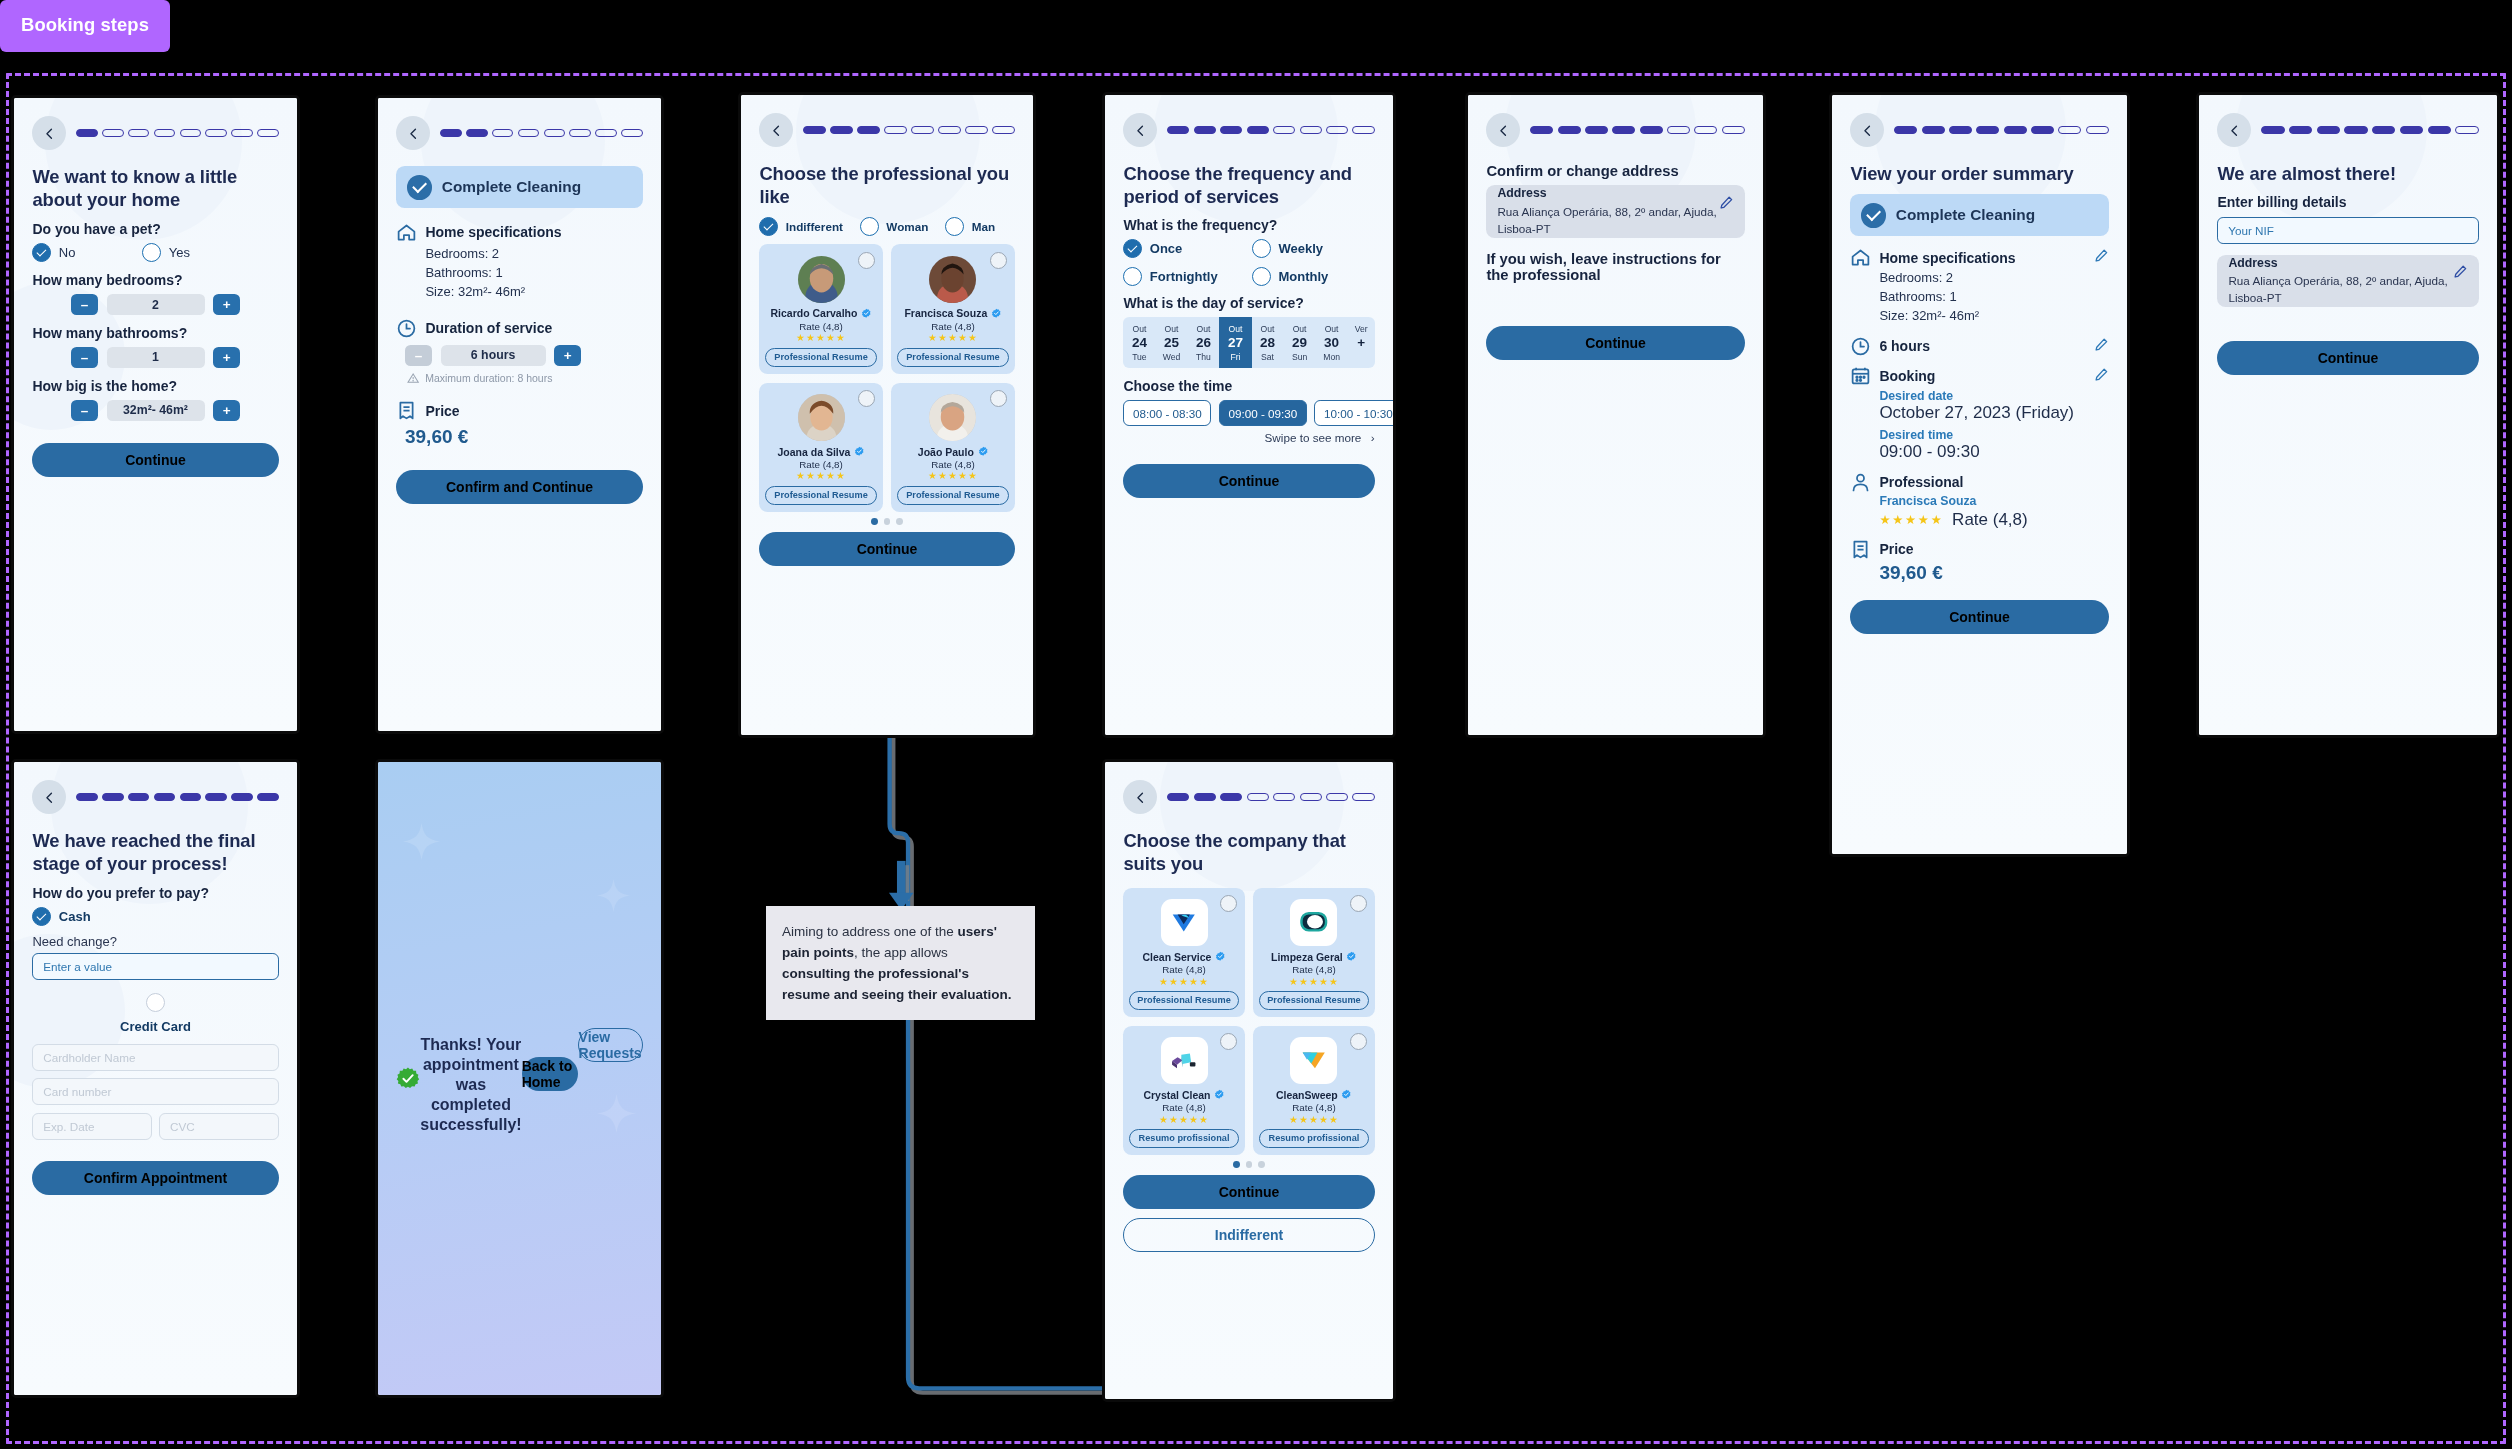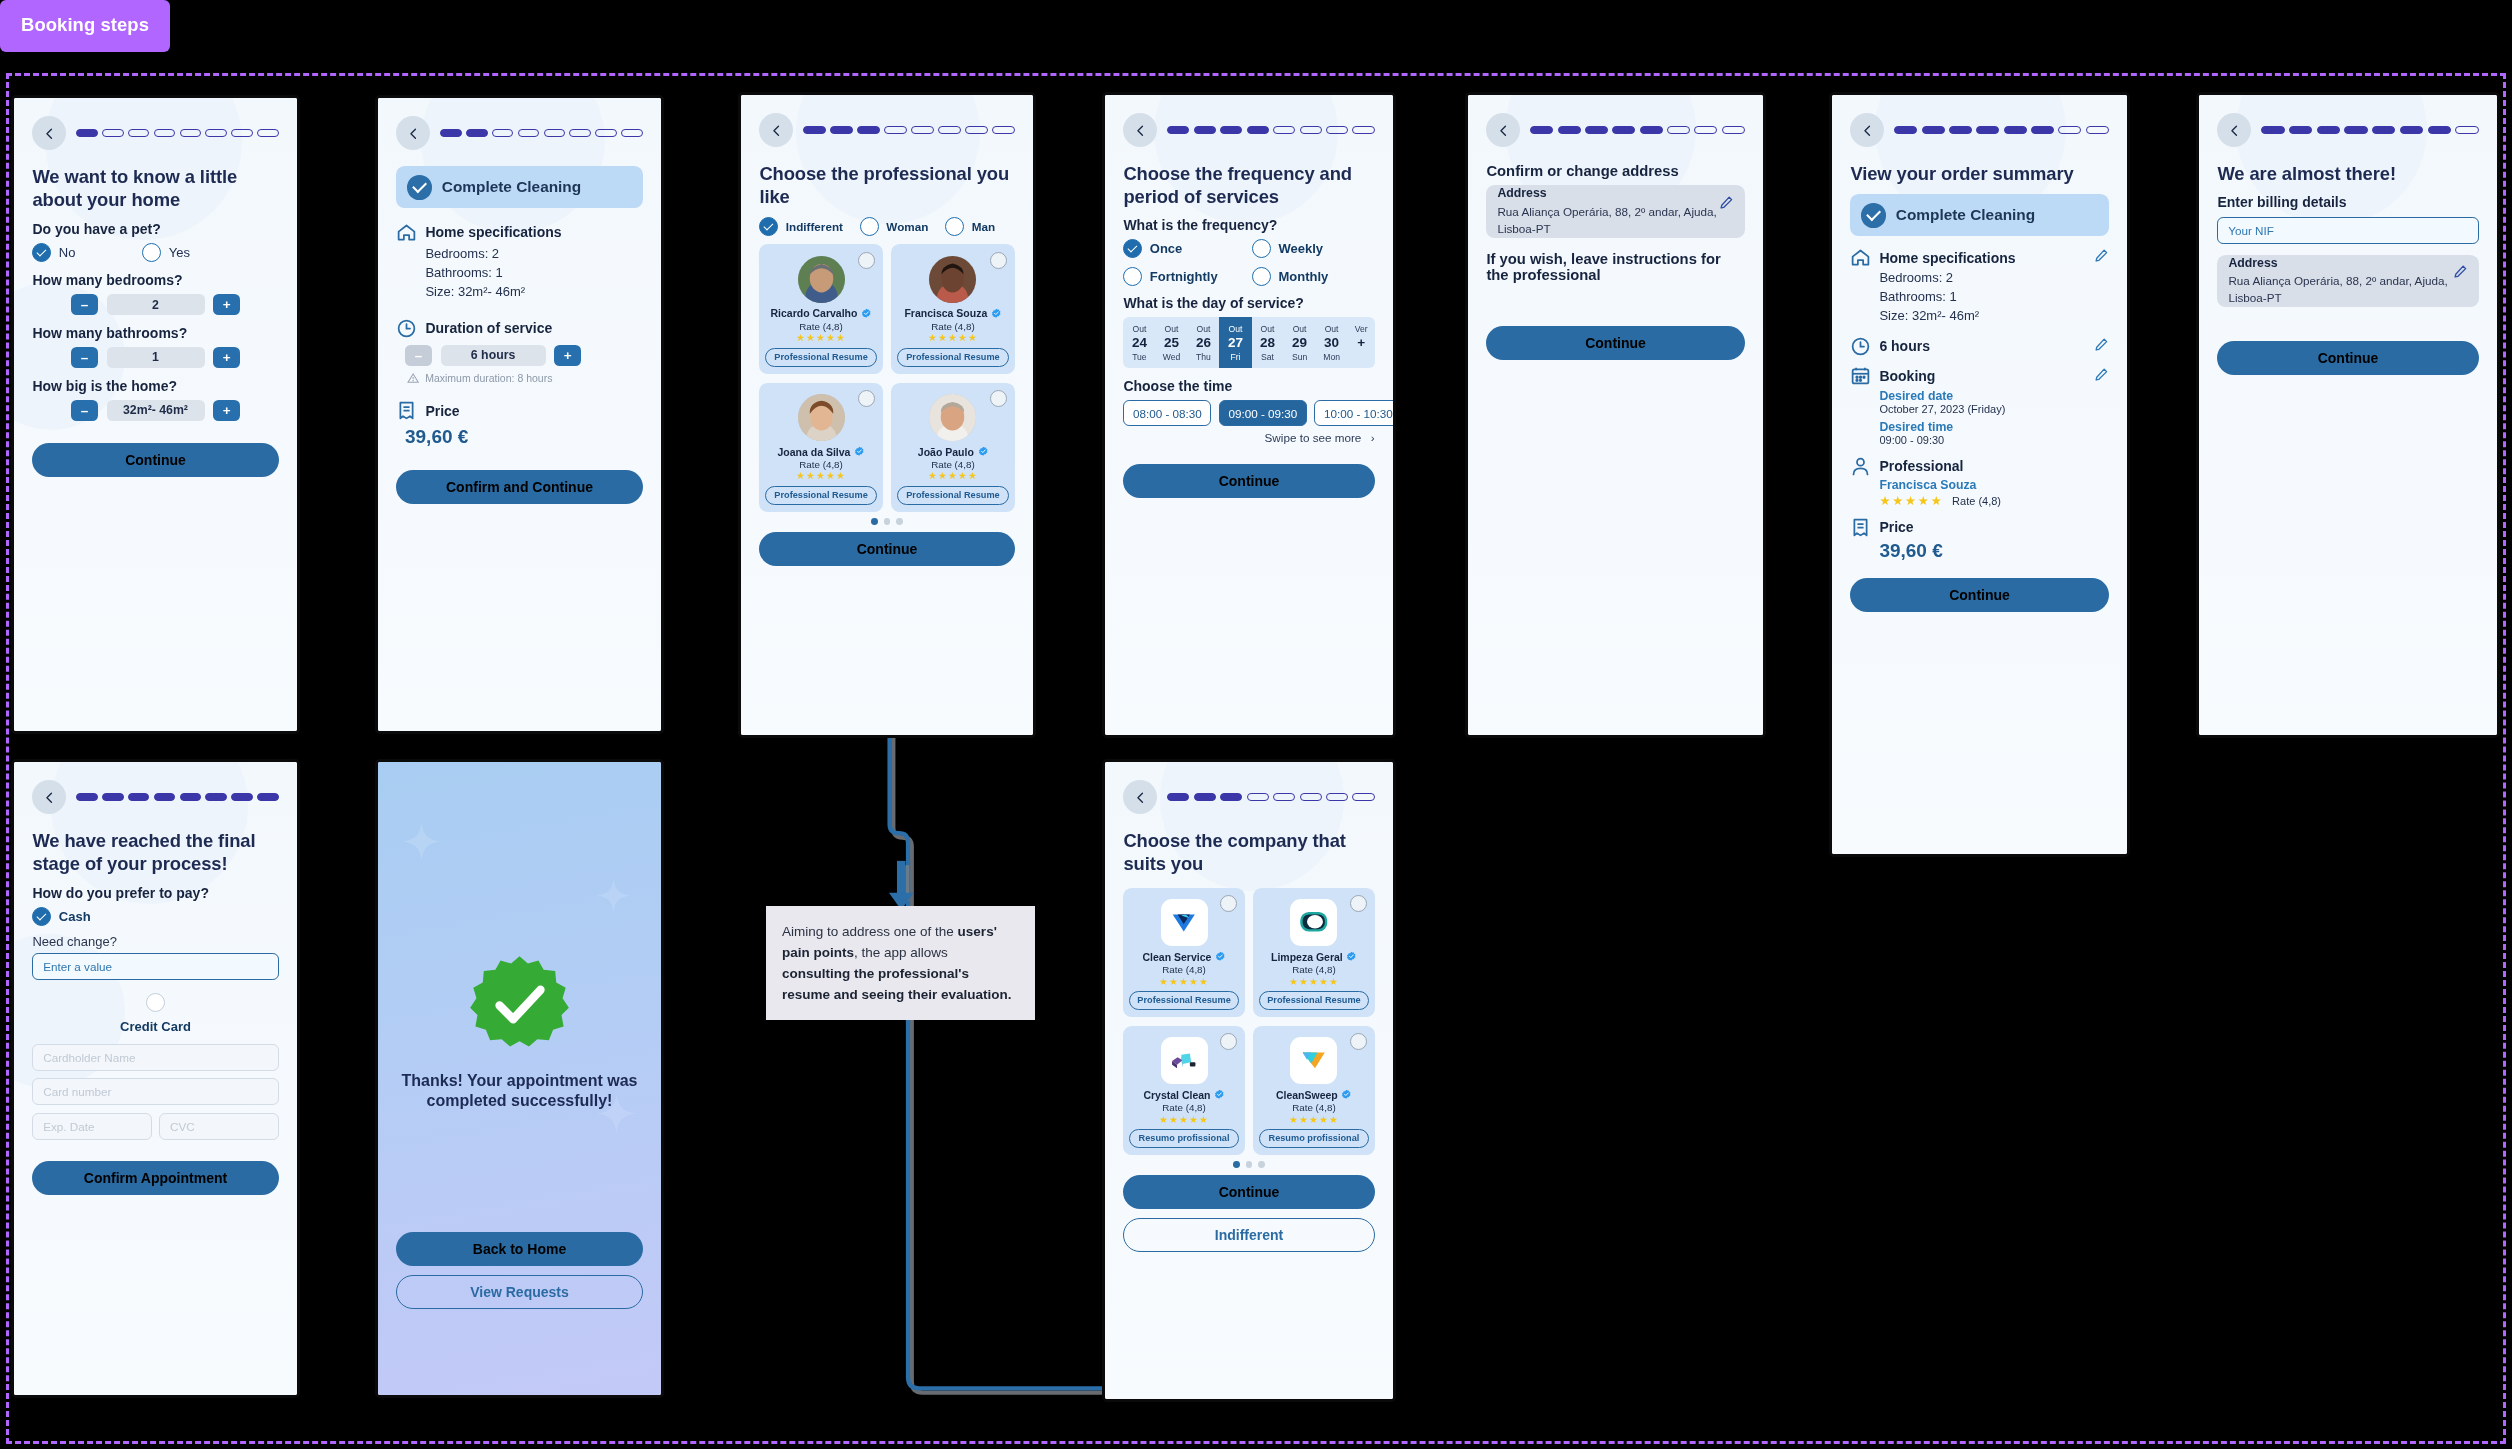--- a/index.html
+++ b/index.html
@@ -166,27 +166,27 @@
     background: #f2f9ff; border: 1.2px solid #2a6ba3; border-radius: 6.1px;
     height: 27px; display:flex; align-items:center; padding: 0 9.8px;
     font-size: 11.7px; color: #2f77b0; position: relative; z-index: 2;
   }
   .input.muted { border-color: #d3dce6; background:#f3f7fb; color:#c0c9d4;}
 
   
   .erow { position: relative; }
   .erow .pencil { top: 1.2px; right: 0; }
   .blue { color:#2b7ab8; font-weight:bold; font-size: 12.3px; }
-  .blk { color:#1e2c49; font-size: 11px; }
+  .blk { color:#1e2c49; font-size: 17px; }
 
   
   .success-inner {
     position:absolute; inset:0;
     background: linear-gradient(170deg,#a9cdf2 0%, #b4cdf5 45%, #c3c9f6 100%);
-    display:flex; flex-direction:column; align-items:center; padding: 18.4px;
+    display:flex; flex-direction:row; align-items:center; padding: 18.4px;
   }
   .badge { width: 105px; height: 105px; }
   .succ-txt { font-size: 16px; font-weight: bold; color:#1d2a52; text-align:center; line-height:1.25; margin-top: 13.5px;}
 
   
   #note {
     position: absolute; left: 766px; top: 906px; width: 269px;
     background: #e8e8ee; color:#2b3242;
     font-size: 13.5px; line-height: 1.55; padding: 16px 16px 14.8px 16px;
   }

